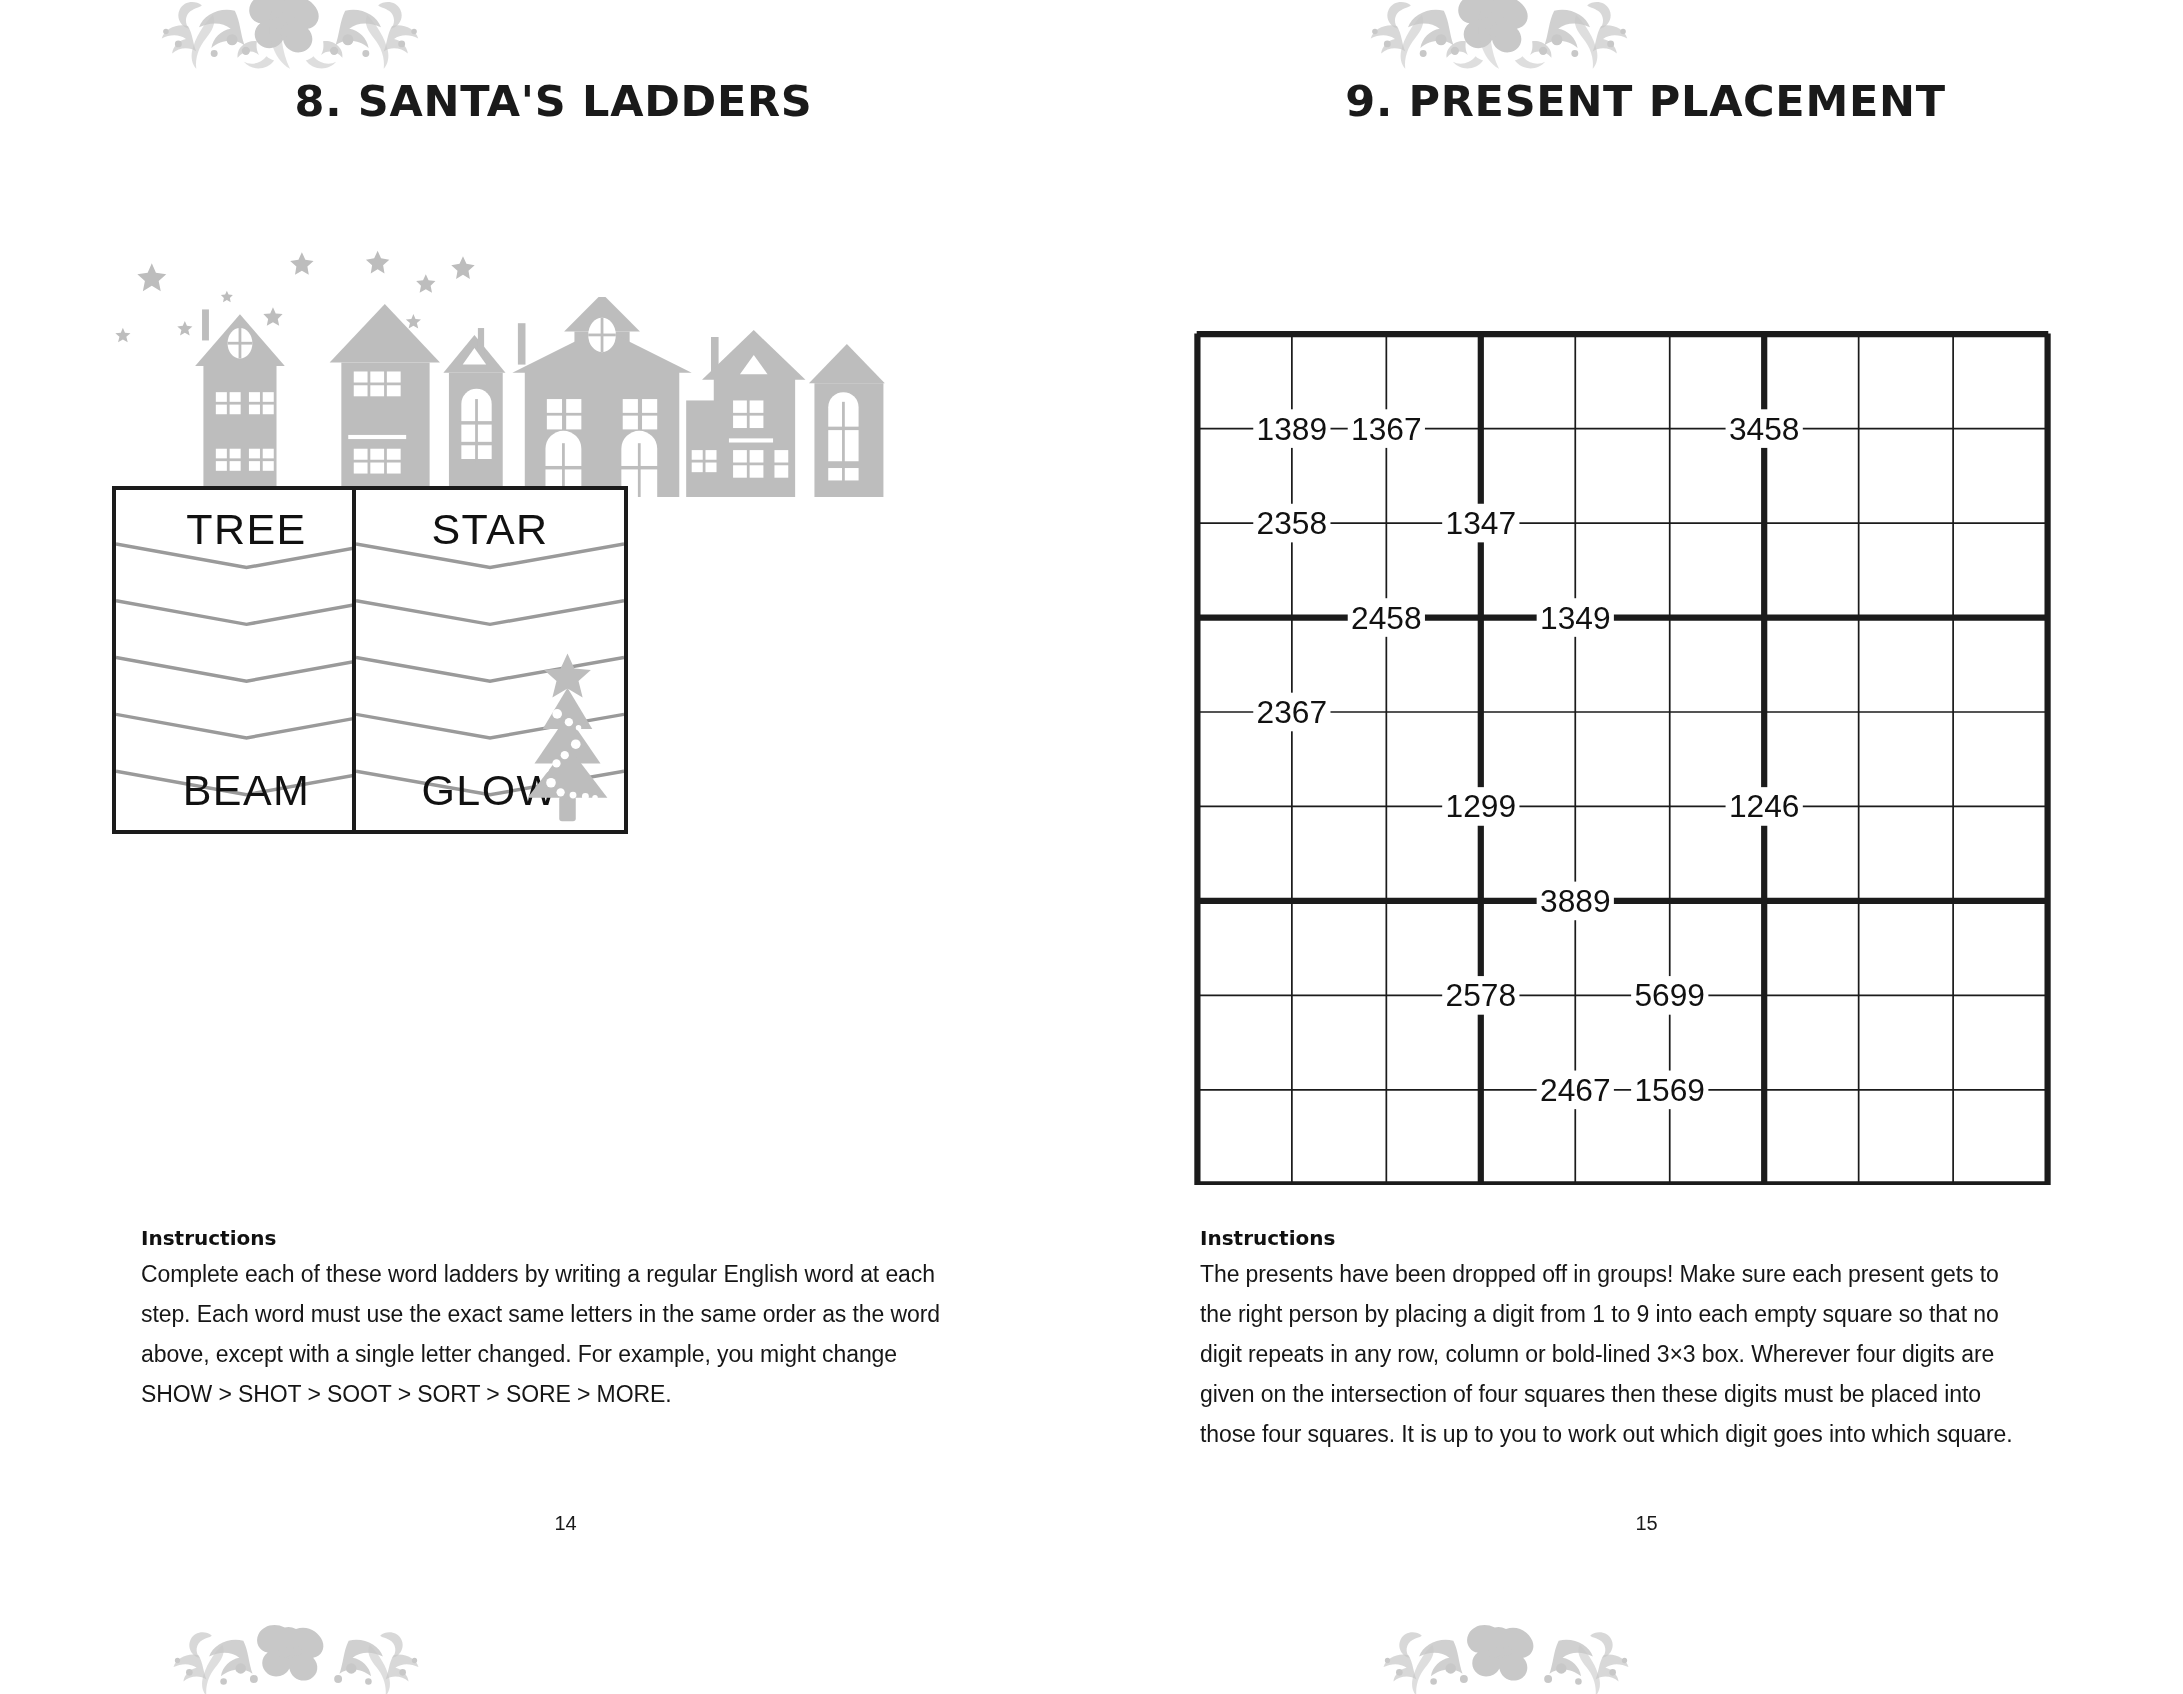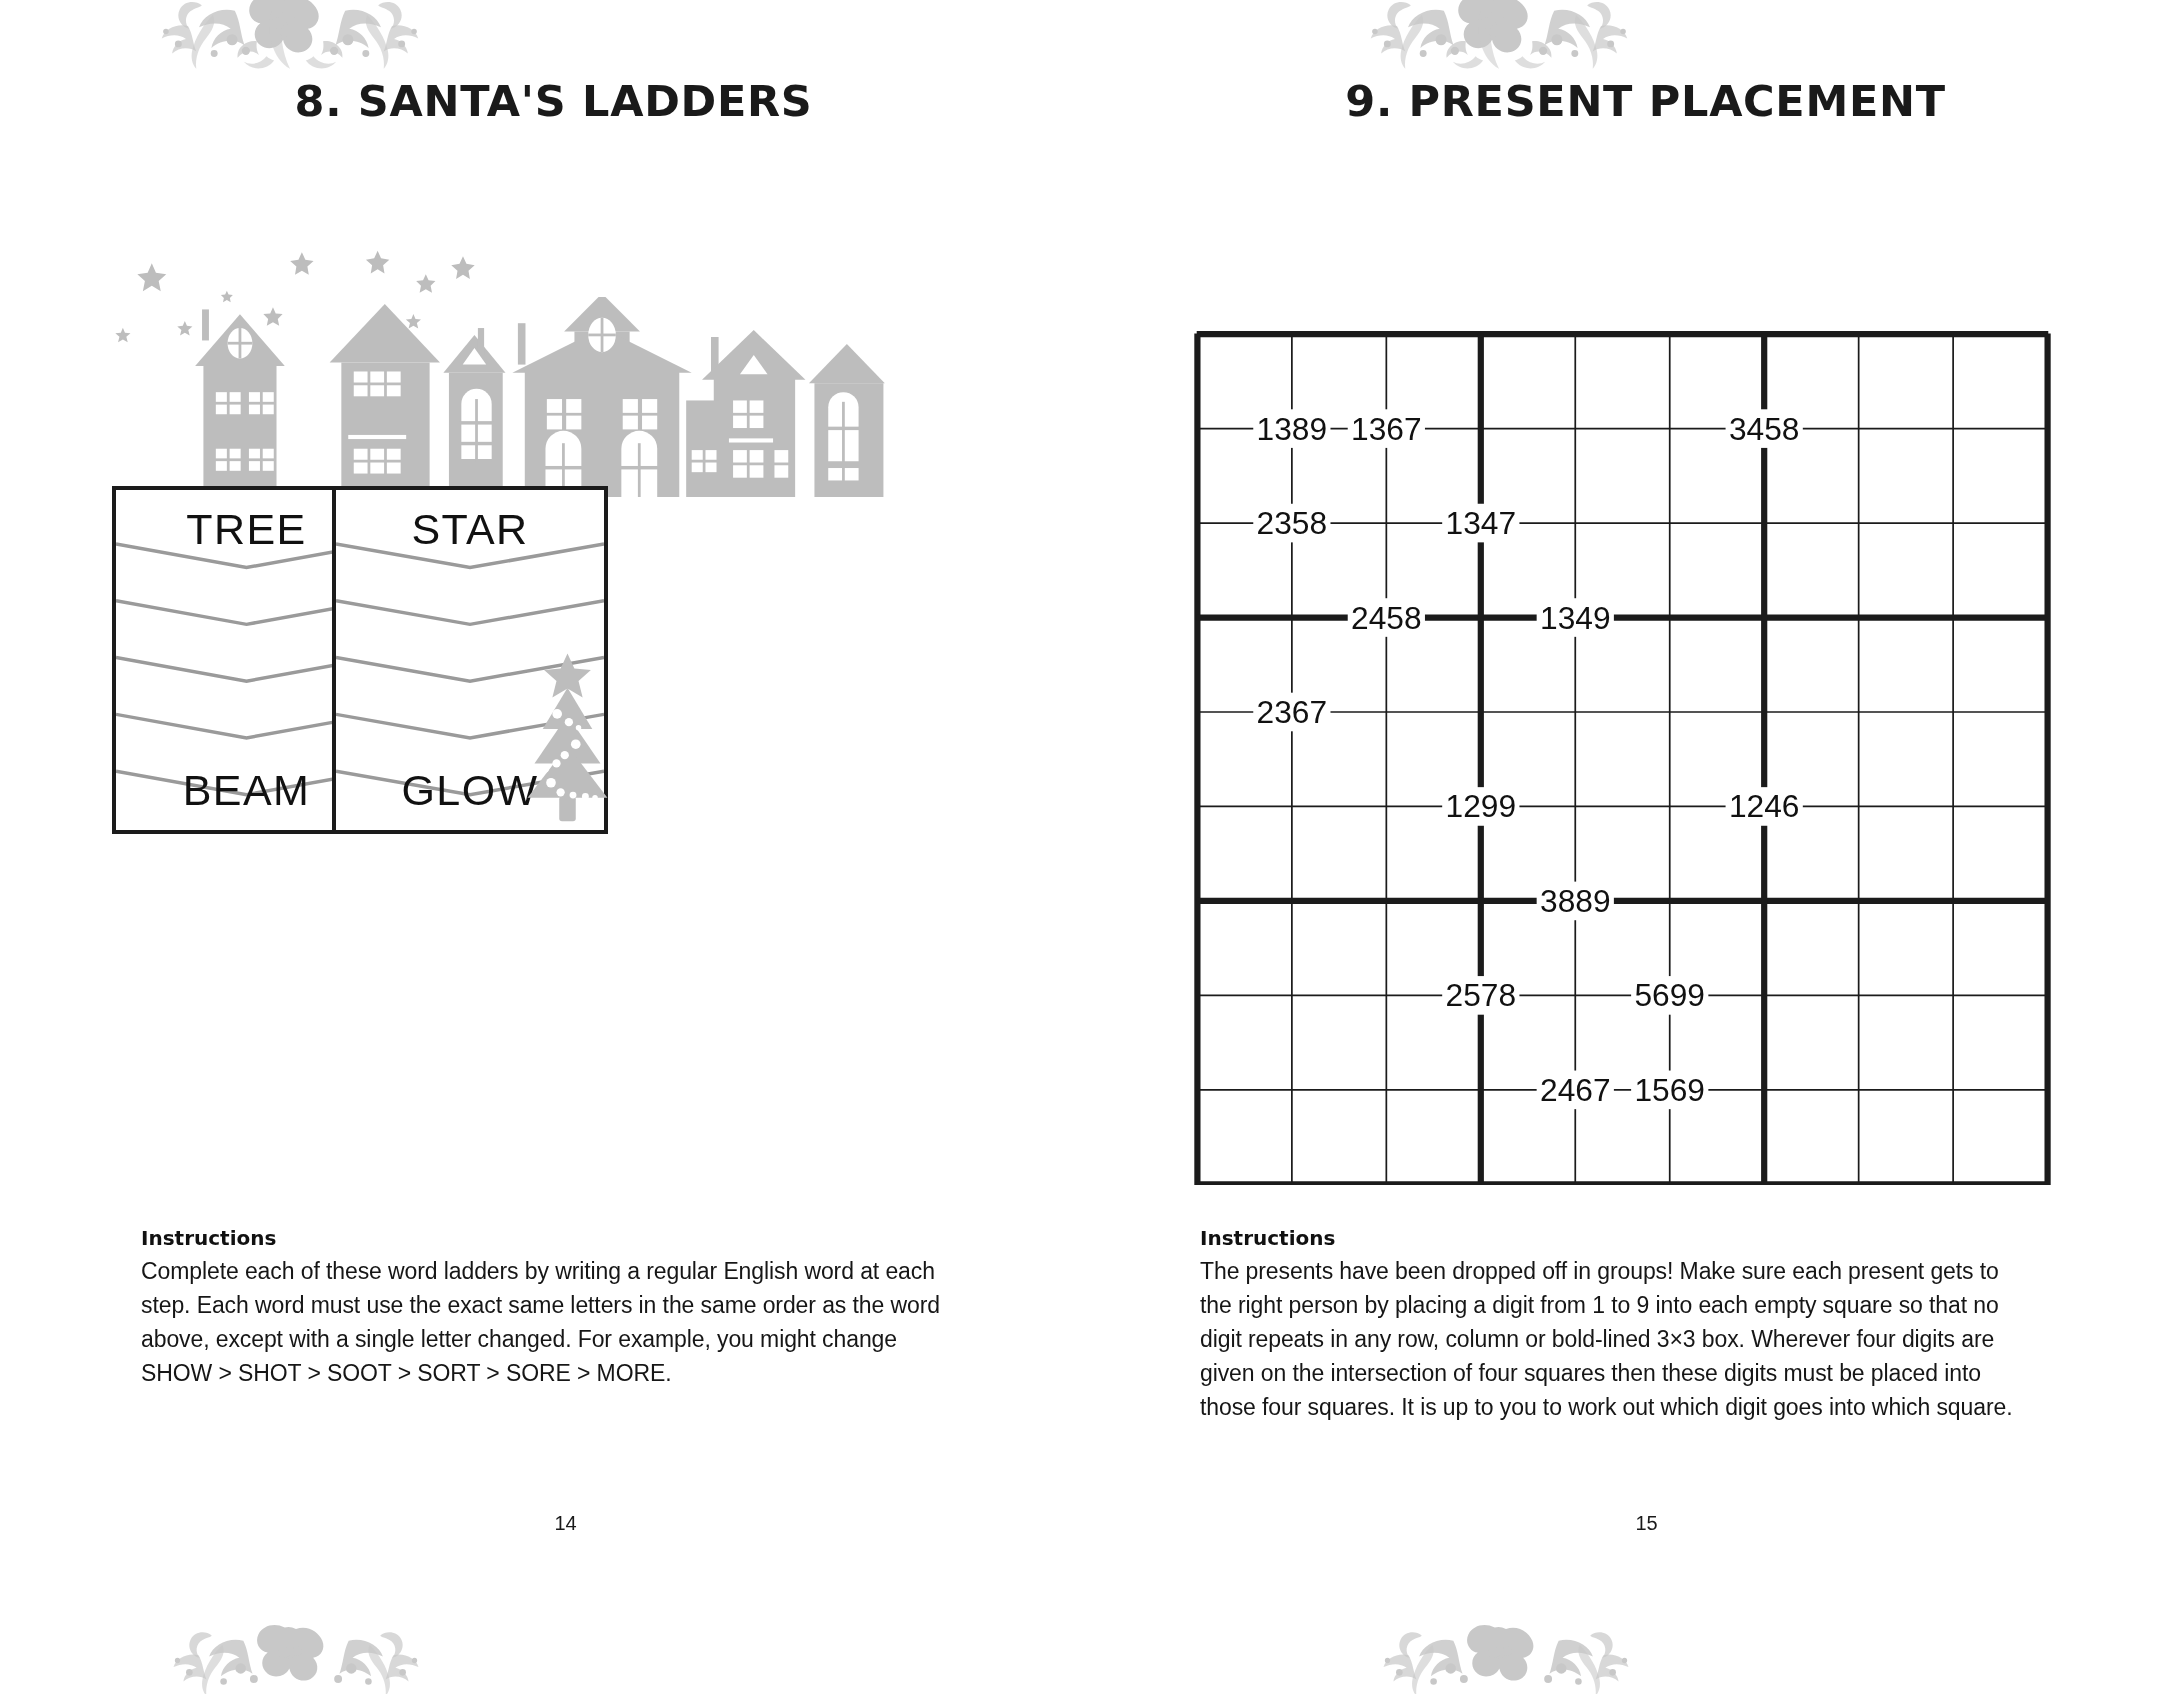--- a/index.html
+++ b/index.html
@@ -43,21 +43,21 @@
   .skyline { position:absolute; left:176px; top:21px; }
   .stars-layer { position:absolute; left:90px; top:-28px; }
 
   .ladder {
     position:absolute;
     border:4.8px solid #1b1b1b;
     background:#ffffff;
     box-sizing:border-box;
   }
   .ladder-a { left:100px;  top:210px; width:269px;  height:348px; }
-  .ladder-b { left:320px;  top:210px; width:276px;  height:348px; }
+  .ladder-b { left:340px;  top:210px; width:276px;  height:348px; }
 
   .ladder-inner { position:relative; width:100%; height:100%; }
   .ladder-word {
     position:absolute;
     width:100%;
     text-align:center;
     font-family:"Liberation Sans", sans-serif;
     font-size:43px;
     font-weight:400;
     color:#111;
@@ -80,21 +80,21 @@
     font-family:"DejaVu Sans", sans-serif;
     font-weight:bold;
     font-size:20px;
     color:#111;
     margin:0 0 4.1px 0;
     letter-spacing:0px;
   }
   .instr-body {
     font-family:"Liberation Sans", sans-serif;
     font-size:23px;
-    line-height:34px;
+    line-height:40px;
     color:#161616;
     margin:0;
     letter-spacing:-0.1px;
   }
 
   
   .page-num {
     position:absolute;
     font-family:"Liberation Sans", sans-serif;
     font-size:20px;

